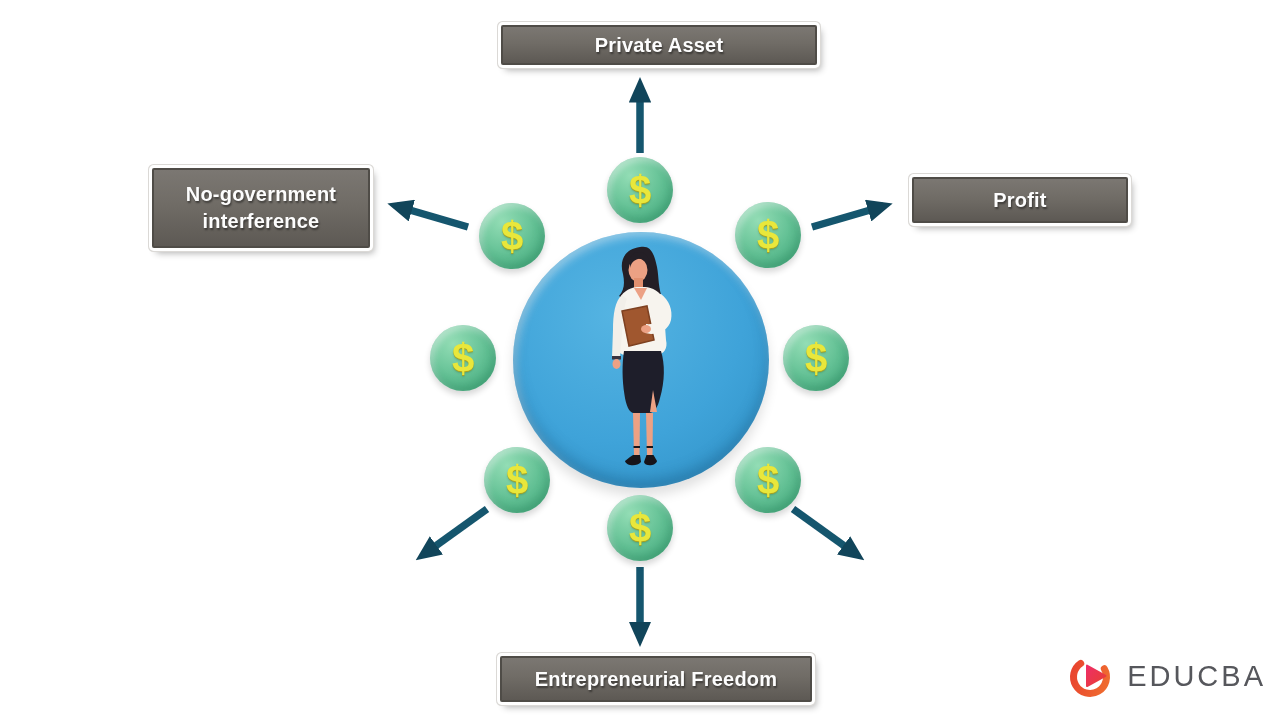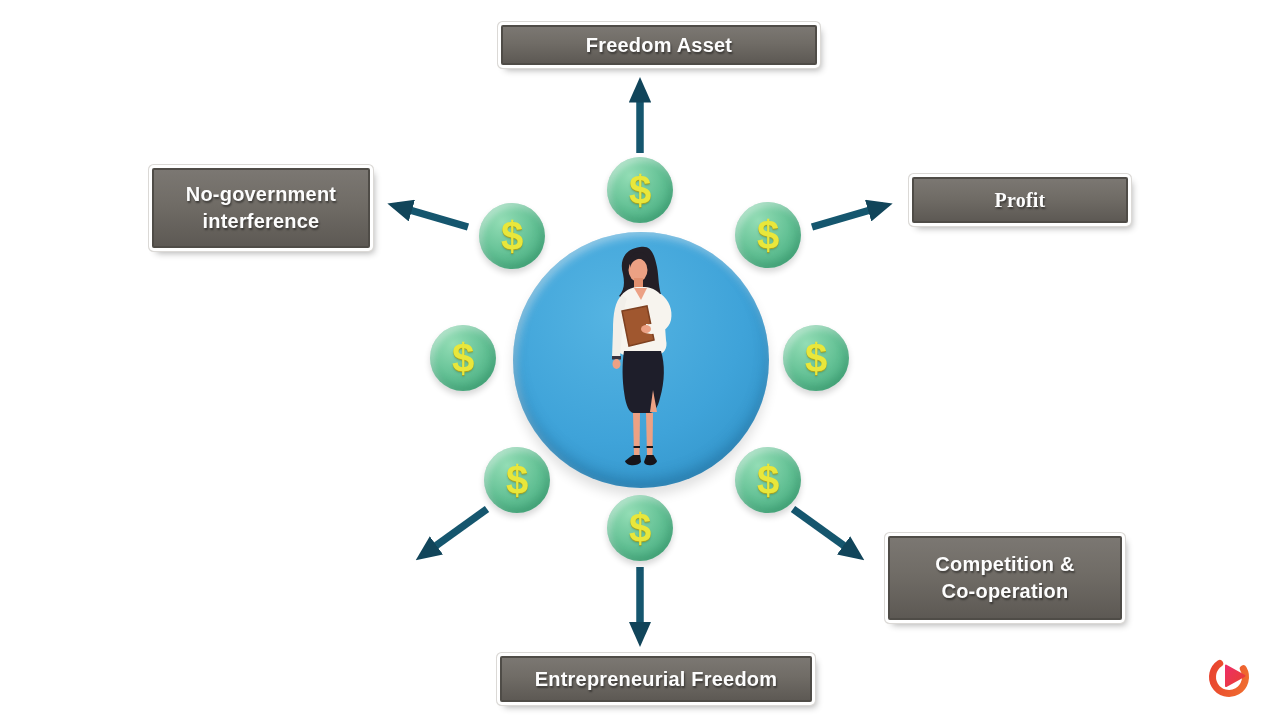--- a/index.html
+++ b/index.html
@@ -37,21 +37,21 @@
     box-shadow:0 0 0 3px #ffffff, 0 0 0 4px #dbd9d6, 4px 5px 7px rgba(0,0,0,.32);
     display:flex;align-items:center;justify-content:center;
   }
   .box .label{
     color:#fdfdfd;font-weight:bold;font-size:20px;line-height:1.35;text-align:center;
     white-space:pre-line;text-shadow:1px 2px 2px rgba(0,0,0,.45);
     letter-spacing:.2px;
   }
   #box-private-asset        {left:501px;top:25px; width:312px;height:36px;}
   #box-no-government        {left:152px;top:168px;width:214px;height:76px;}
-  #box-profit               {left:912px;top:177px;width:212px;height:42px;font-family:Liberation Serif, serif;}
+  #box-profit               {left:912px;top:177px;width:212px;height:42px;}
   #box-competition          {left:888px;top:536px;width:230px;height:80px;}
   #box-price-mechanism      {left:212px;top:547px;width:200px;height:78px;}
   #box-entrepreneurial      {left:500px;top:656px;width:308px;height:42px;}
   
   #coin-top         {left:607px;top:157px;}
   #coin-top-left    {left:479px;top:203px;}
   #coin-top-right   {left:735px;top:202px;}
   #coin-left        {left:430px;top:325px;}
   #coin-right       {left:783px;top:325px;}
   #coin-bottom-left {left:484px;top:447px;}
@@ -149,32 +149,28 @@
     <span class="sym">$</span>
     </div>
   <div class="coin" id="coin-bottom-right">
     <span class="sym">$</span>
     </div>
   <div class="coin" id="coin-bottom">
     <span class="sym">$</span>
     </div>
 
   <div class="box" id="box-private-asset">
-    <span class="label">Freedom Asset</span>
+    <span class="label">Private Asset</span>
   </div>
   <div class="box" id="box-no-government">
     <span class="label">No-government
 interference</span>
   </div>
   <div class="box" id="box-profit">
     <span class="label">Profit</span>
-  </div>
-  <div class="box" id="box-competition">
-    <span class="label">Competition &amp;
-Co-operation</span>
   </div>
   <div class="box" id="box-entrepreneurial">
     <span class="label">Entrepreneurial Freedom</span>
   </div>
 
   <div class="logo">
     <svg class="logo-icon" viewBox="0 0 52 52">
       <defs>
         <linearGradient id="gswoosh" x1="0" y1="0" x2="1" y2="1">
           <stop offset="0" stop-color="#e8402f"></stop>
@@ -183,15 +179,16 @@
         <linearGradient id="gtri" x1="0" y1="0" x2="1" y2="1">
           <stop offset="0" stop-color="#ee2e68"></stop>
           <stop offset="1" stop-color="#e8402f"></stop>
         </linearGradient>
       </defs>
       <g transform="rotate(-30 24 27)">
         <circle cx="24" cy="27" r="16.5" fill="none" stroke="url(#gswoosh)" stroke-width="7" stroke-dasharray="76 28" stroke-linecap="round"></circle>
       </g>
       <path d="M21,15.5 L39.5,25.8 L21,36 Z" fill="url(#gtri)" stroke="url(#gtri)" stroke-width="2" stroke-linejoin="round"></path>
     </svg>
+    <span class="logo-text">EDUCBA</span>
   </div>
 
 </div>
 
 </body></html>

